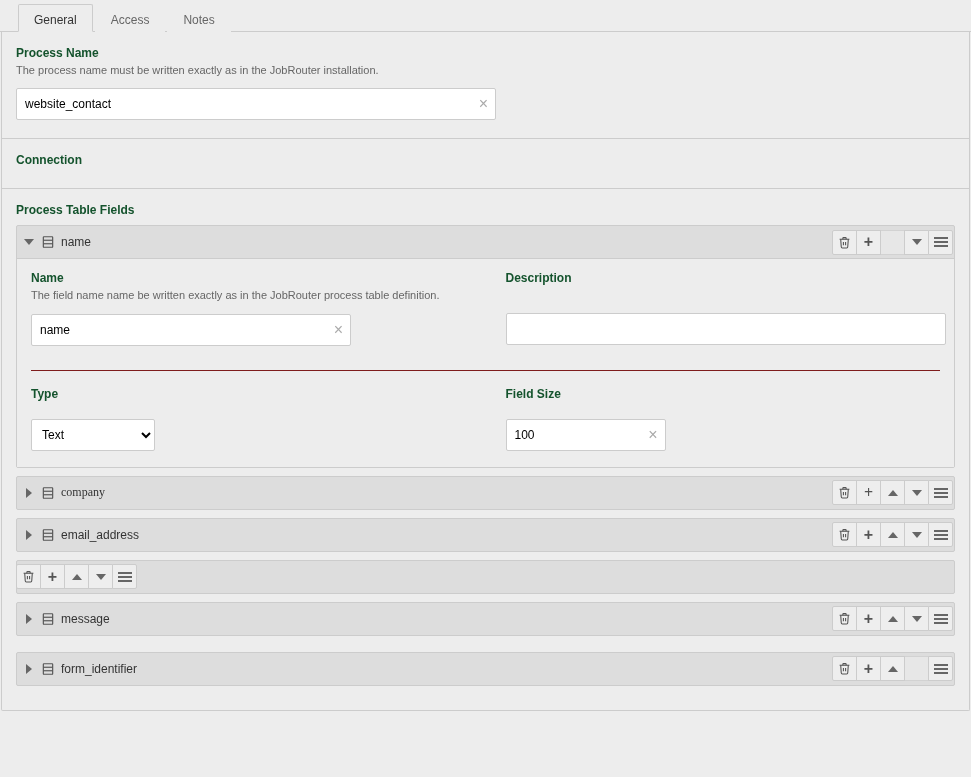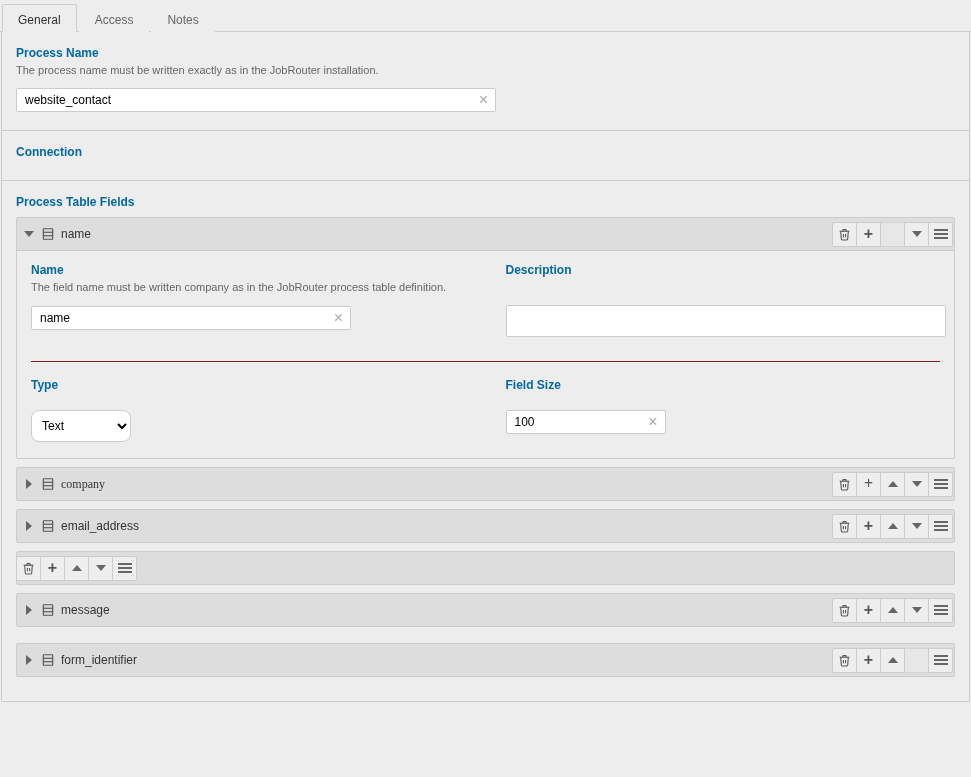--- a/index.html
+++ b/index.html
@@ -6,21 +6,21 @@
   body {
     font-family: Verdana, Arial, sans-serif;
     font-size: 12px;
     color: #333;
     background: #ededed;
     width: 971px;
   }
   .tabs {
     display: flex;
     background: #ededed;
-    padding-left: 2px;
+    padding-left: 18px;
     padding-top: 3px;
     border-bottom: 1px solid #ccc;
     height: 32px;
   }
   .tab {
     padding: 8px 15px 7px;
     color: #666;
     font-size: 12px;
     cursor: pointer;
     background: #ededed;
@@ -45,35 +45,35 @@
   }
   .section {
     padding: 14px 14px 18px;
     border-bottom: 1px solid #ccc;
   }
   .section.last { border-bottom: none; padding-bottom: 10px; }
   .label {
     font-weight: bold;
     font-size: 12px;
     margin-bottom: 3px;
-    color: #0369a1;
+    color: #14532d;
   }
   .hint {
     color: #666;
     font-size: 11px;
     margin-bottom: 10px;
     line-height: 1.4;
   }
   .input-clear {
     position: relative;
     display: inline-block;
   }
   .input-clear input {
     width: 480px;
-    height: 24px;
+    height: 32px;
     padding: 6px 30px 6px 8px;
     border: 1px solid #ccc;
     border-radius: 2px;
     font-size: 12px;
     font-family: inherit;
     background: #fff;
   }
   .input-clear .clear {
     position: absolute;
     right: 8px;
@@ -170,22 +170,22 @@
     gap: 20px 40px;
   }
   .fb-col { flex: 1; min-width: 300px; }
   .fb-col .input-clear input { width: 320px; }
   .fb-desc input {
     width: 440px; height: 32px;
     border: 1px solid #ccc; border-radius: 2px;
     padding: 6px 8px; font-size: 12px; font-family: inherit;
   }
   .fb-type select {
-    width: 100px; height: 32px;
-    border: 1px solid #ccc; border-radius: 8px;
+    width: 124px; height: 32px;
+    border: 1px solid #ccc; border-radius: 2px;
     font-size: 12px; padding: 4px 6px; background: #fff;
   }
   .fb-size .input-clear input { width: 160px; }
   .fb-row2 {
     display: flex; gap: 40px; width: 100%;
     border-top: 1px solid #7f1d1d;
     padding-top: 16px;
     margin-top: 4px;
   }
 </style>
@@ -252,21 +252,21 @@
                   <span></span>
                   <span></span>
                   <span></span>
                 </div>
         </div>
       </div>
     </div>
           <div class="field-body">
       <div class="fb-col">
         <div class="label">Name</div>
-        <div class="hint">The field name must be written company as in the JobRouter process table definition.</div>
+        <div class="hint">The field name name be written exactly as in the JobRouter process table definition.</div>
         <div class="input-clear">
           <input type="text" value="name" style="">
           <span class="clear">×</span>
         </div>
       </div>
       <div class="fb-col fb-desc">
         <div class="label" style="margin-bottom:28px">Description</div>
         <input type="text" value="" style="">
       </div>
       <div class="fb-row2">

